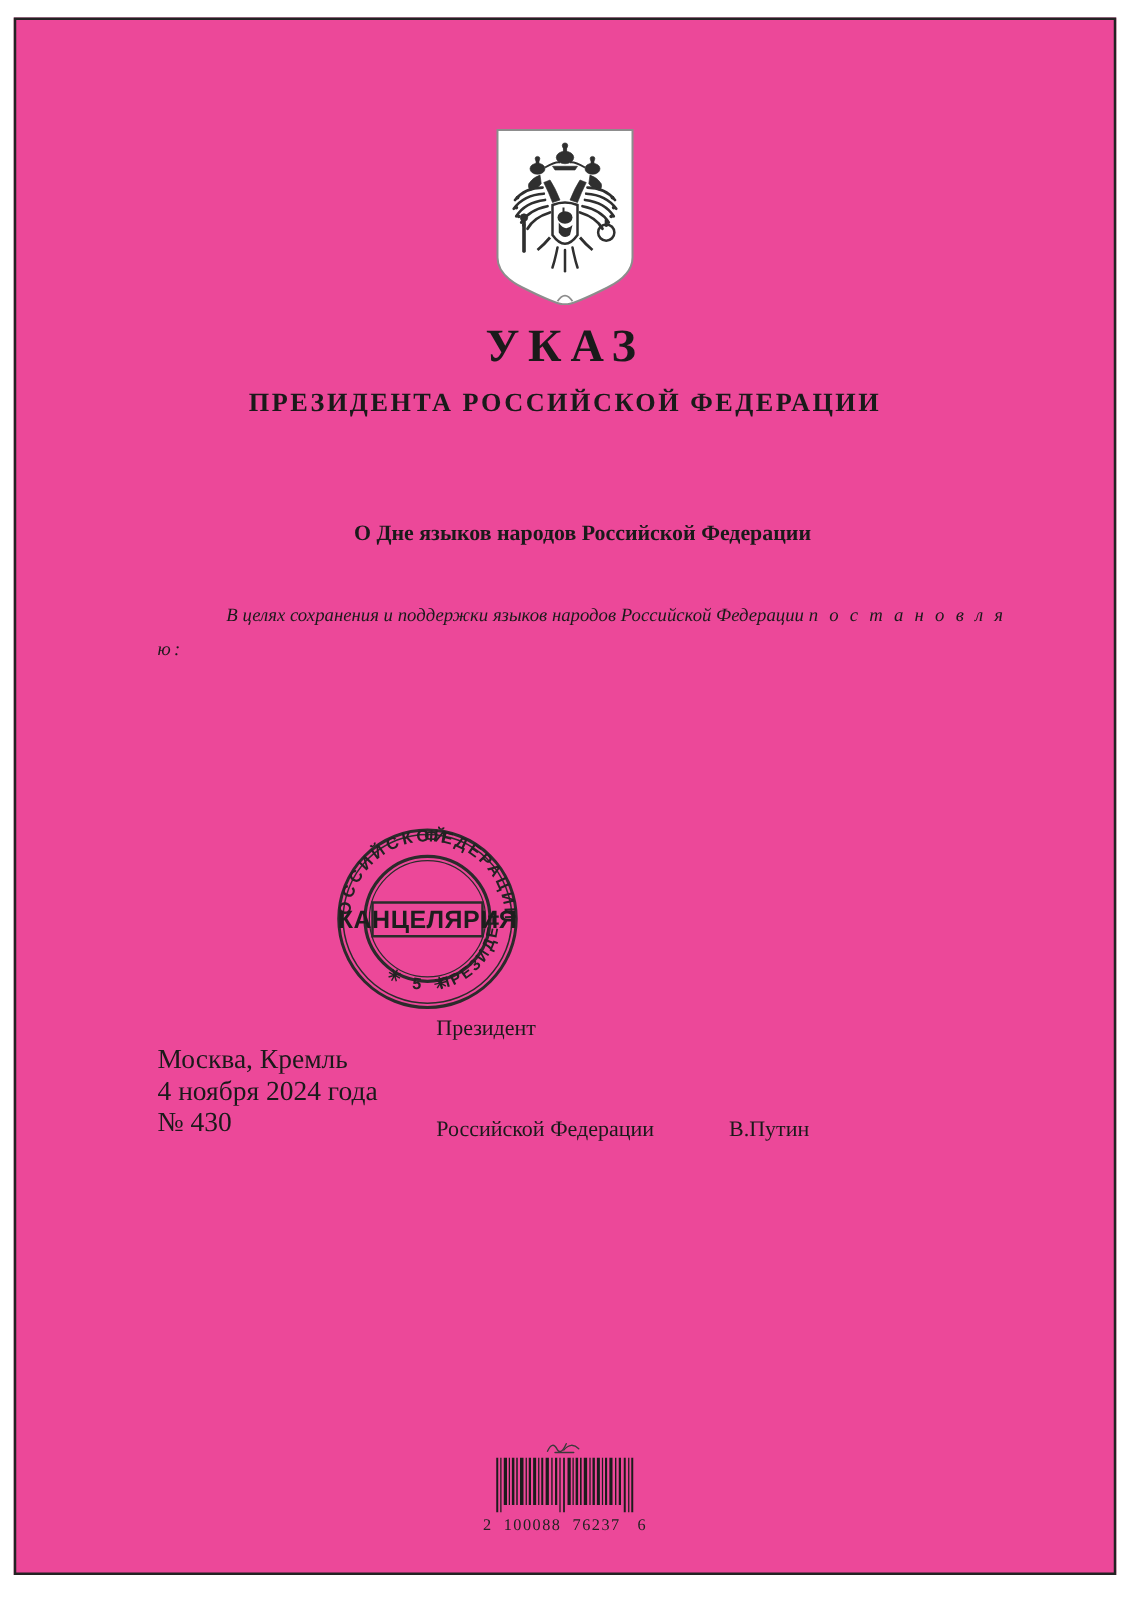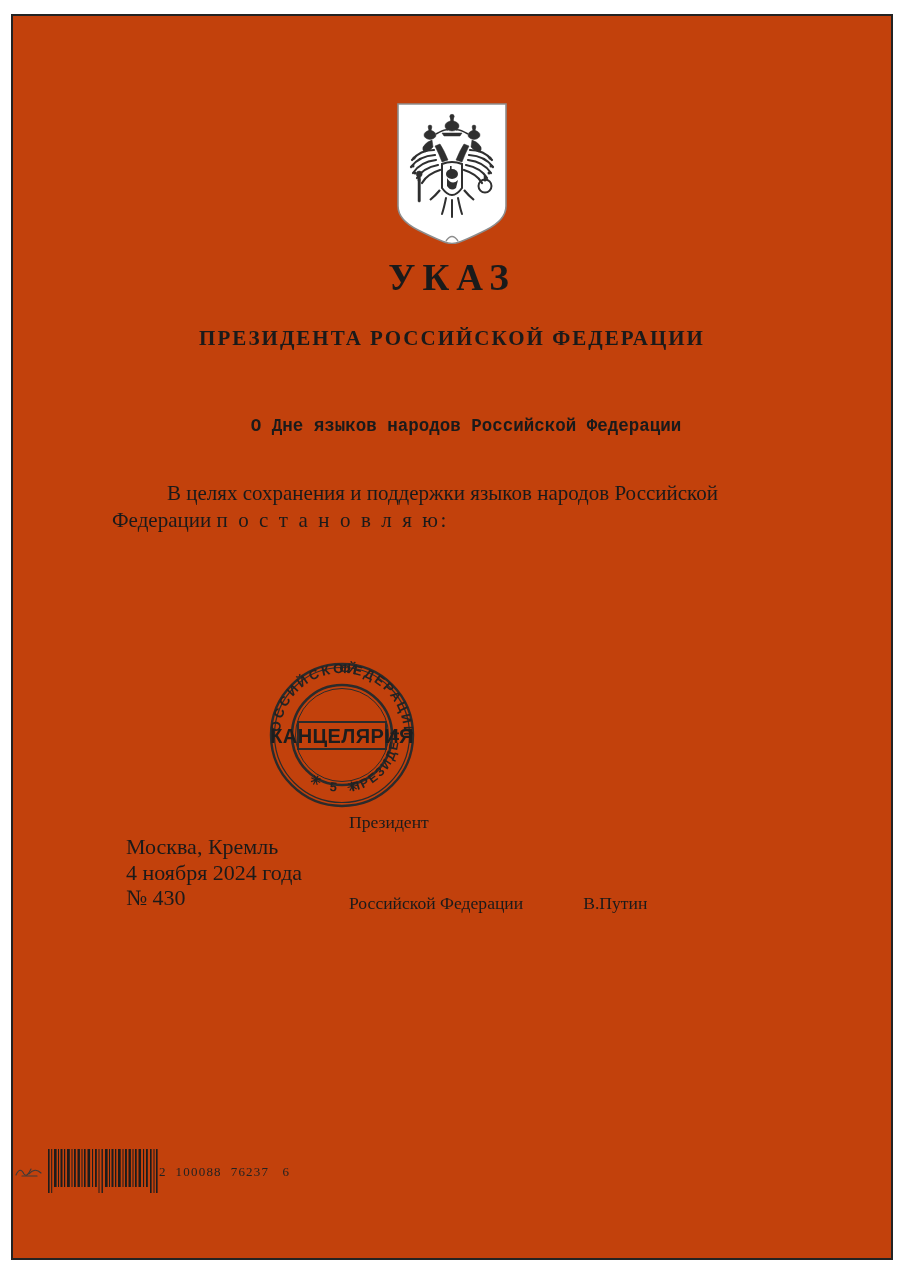--- a/index.html
+++ b/index.html
@@ -22,21 +22,21 @@
 
   
   .page-frame {
     position: absolute;
     left: 11px;
     top: 14px;
     width: 882px;
     height: 1246px;
     border: 2px solid #232323;
     box-sizing: border-box;
-    background: #c2410c;
+    background: #ec4899;
   }
 
   
   .emblem-wrap {
     position: absolute;
     left: 0;
     right: 0;
     top: 86px;
     display: flex;
     justify-content: center;
@@ -55,47 +55,47 @@
     top: 243px;
     text-align: center;
     font-size: 37px;
     font-weight: bold;
     letter-spacing: 7px;
     line-height: 1;
   }
   .title-sub {
     position: absolute;
     left: 0; right: 0;
-    top: 312px;
+    top: 296px;
     text-align: center;
     font-size: 21px;
     font-weight: bold;
     letter-spacing: 2.0px;
     line-height: 1;
   }
   .doc-subject {
     position: absolute;
     left: 113px;
     width: 680px;
     top: 402px;
     text-align: center;
     font-size: 17.5px;
     font-weight: bold;
     line-height: 1;
-    font-family: Liberation Mono, monospace;
   }
 
   
   .body-block {
     position: absolute;
-    left: 99px;
+    left: 113px;
     top: 464px;
     width: 681px;
-    font-size: 21px;
+    font-size: 15px;
     line-height: 26.5px;
+    font-style: italic;
   }
   .para {
     margin: 0;
     text-align: justify;
     text-justify: inter-word;
     text-indent: 55px;
   }
   .para:last-child { text-align: left; }
   .spaced {
     letter-spacing: 2.6px;
@@ -132,21 +132,21 @@
     line-height: 25.5px;
   }
   .imprint div { white-space: pre; }
 
   
   .barcode-block {
     position: absolute;
     left: 0; right: 0;
     top: 1133px;
     display: flex;
-    flex-direction: row;
+    flex-direction: column;
     align-items: center;
   }
   .barcode-mark {
     width: 34px;
     height: 16px;
     margin-bottom: 1px;
   }
   .barcode-bars {
     width: 112px;
     height: 44px;

